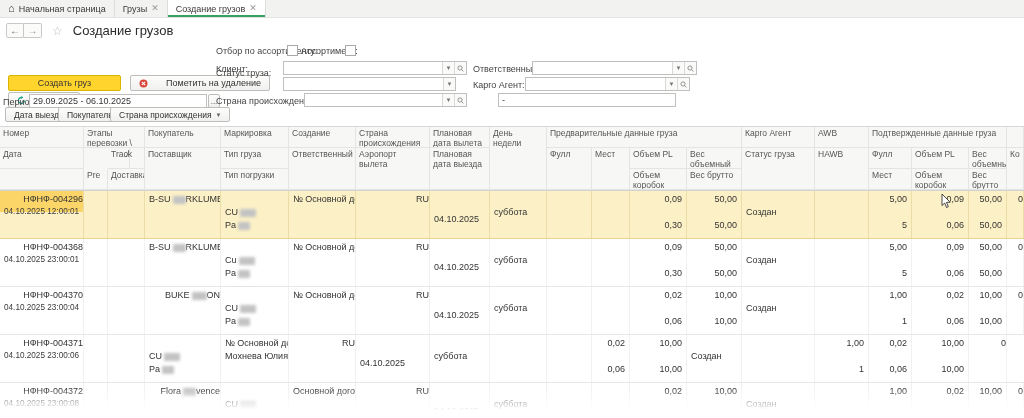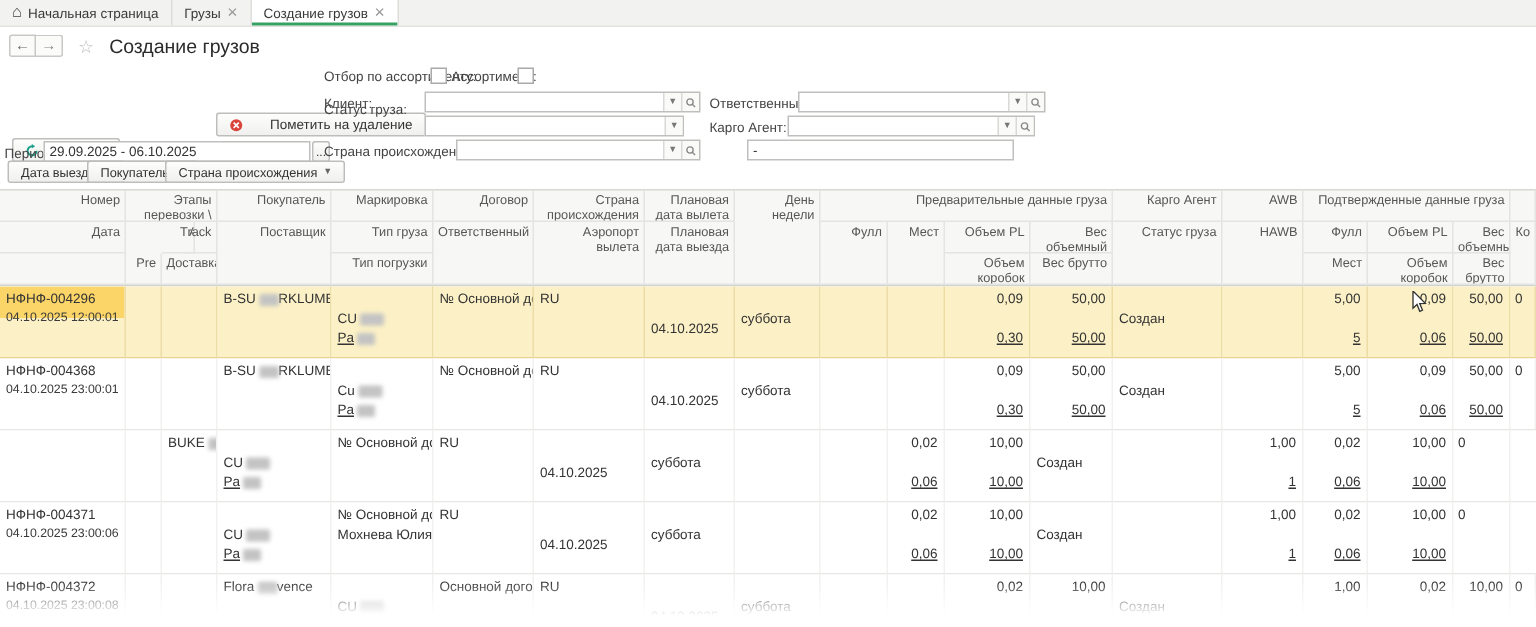--- a/index.html
+++ b/index.html
@@ -30,30 +30,30 @@
   .cb{position:absolute;width:9px;height:9px;border:1px solid #a9a9a7;background:#fff;}
   .btn{position:absolute;display:flex;align-items:center;justify-content:center;gap:4px;font-size:9px;color:#333;
        background:linear-gradient(#fdfdfb,#f0f0ee);border:1px solid #bdbdbb;border-radius:2px;height:16px;padding:0 8px;box-sizing:border-box;white-space:nowrap;}
   .btn.create{background:#ffd42d;border-color:#d9b400;}
   .chip{height:15px;font-size:8.5px;}
   .chip .arr{font-size:6px;color:#666;}
 
   
   .tbl{position:absolute;top:126px;left:0;width:1024px;}
   .thead{display:grid;grid-template-columns:var(--cols);grid-template-rows:21px 21px 21px;background:#f7f7f5;
-         border-top:1px solid #d8d8d6;border-bottom:1px solid #d2d2d0;box-sizing:border-box;text-align:right;}
+         border-top:1px solid #d8d8d6;border-bottom:1px solid #d2d2d0;box-sizing:border-box;}
   .hc{border-right:1px solid #e4e4e2;border-bottom:1px solid #e4e4e2;font-size:8.5px;line-height:9.5px;color:#565656;
       padding:2px 3px;overflow:hidden;box-sizing:border-box;}
   .trow{display:grid;grid-template-columns:var(--cols);height:48px;position:relative;border-bottom:1px solid #e6e6e4;box-sizing:border-box;background:#fff;}
   .c{position:relative;border-right:1px solid #f1f1ef;overflow:hidden;box-sizing:border-box;}
   .trow.hl .c{background:#fcf1c6;border-right-color:#ecdca6;}
   .trow.hl{border-bottom-color:#e9d294;}
   .trow.hl .c1::before{content:"";position:absolute;left:0;top:0;right:0;height:21px;background:#fbd567;}
   .line{position:absolute;left:0;right:0;height:11px;font-size:9px;color:#333;white-space:nowrap;z-index:1;}
-  .lA{top:3px;} .lB{top:16px;} .lC{top:29px;text-decoration:underline;} .lMid{top:23px;}
+  .lA{top:3px;text-align:right;} .lB{top:16px;} .lC{top:29px;} .lMid{top:23px;}
   .r{text-align:right;padding-right:4px;box-sizing:border-box;}
   .l{padding-left:4px;box-sizing:border-box;}
   .dt{font-size:8.2px;color:#3a3a3a;}
   .blur{display:inline-block;height:8px;background:#c3c3c3;filter:blur(1.5px);border-radius:1px;vertical-align:middle;margin-left:2px;}
   .w16{width:16px;} .w12{width:12px;}
 
   .fade{position:absolute;left:0;right:0;top:388px;height:30px;background:linear-gradient(to bottom,rgba(255,255,255,0),#fff 75%);pointer-events:none;z-index:5;}
   .cursor{position:absolute;left:941px;top:194px;z-index:6;}
 </style>
 </head>
@@ -83,21 +83,24 @@
     <h1 class="ptitle">Создание грузов</h1>
   </div>
 
   <div class="btn" style="left:8px;top:56px;height:16px;margin-top:36px;">
     <svg width="9" height="9" viewBox="0 0 9 9">
       <path d="M7.4 4.5 A3 3 0 1 1 4.5 1.5" fill="none" stroke="#1ba08c" stroke-width="1.3"></path>
       <path d="M4.2 0 L6.4 1.5 L4.2 3 Z" fill="#1ba08c"></path>
     </svg>
     <span>Обновить</span>
   </div>
-  <div class="btn" style="left:144px;top:75px;gap:18px;">
+  <div class="btn create" style="left:8px;top:75px;width:113px;">
+    <span>Создать груз</span>
+  </div>
+  <div class="btn" style="left:130px;top:75px;gap:18px;">
     <svg width="9" height="9" viewBox="0 0 9 9">
       <circle cx="4.5" cy="4.5" r="4" fill="#d9453a"></circle>
       <path d="M2.8 2.8 L6.2 6.2 M6.2 2.8 L2.8 6.2" stroke="#fff" stroke-width="1.1"></path>
     </svg>
     <span>Пометить на удаление</span>
   </div>
 
   <span class="flabel" style="left:3px;top:97px;">Период:</span>
   <div class="fld" style="left:29px;top:94px;width:178px;">
     <input value="29.09.2025 - 06.10.2025" style="">
@@ -182,21 +185,21 @@
     <span>Страна происхождения</span>
       <span class="arr">▼</span>
   </div>
 
   <div class="tbl">
     <div class="thead">
       <div class="hc" style="grid-area:1/1/2/2;">Номер</div>
       <div class="hc" style="grid-area:1/2/2/4;">Этапы перевозки \ затрат</div>
       <div class="hc" style="grid-area:1/4/2/5;">Покупатель</div>
       <div class="hc" style="grid-area:1/5/2/6;">Маркировка</div>
-      <div class="hc" style="grid-area:1/6/2/7;">Договор</div>
+      <div class="hc" style="grid-area:1/6/2/7;">Создание</div>
       <div class="hc" style="grid-area:1/7/2/8;">Страна происхождения</div>
       <div class="hc" style="grid-area:1/8/2/9;">Плановая дата вылета</div>
       <div class="hc" style="grid-area:1/9/4/10;">День недели</div>
       <div class="hc" style="grid-area:1/10/2/14;">Предварительные данные груза</div>
       <div class="hc" style="grid-area:1/14/2/15;">Карго Агент</div>
       <div class="hc" style="grid-area:1/15/2/16;">AWB</div>
       <div class="hc" style="grid-area:1/16/2/19;">Подтвержденные данные груза</div>
       <div class="hc" style="grid-area:1/19/2/20;"></div>
 
       <div class="hc" style="grid-area:2/1/3/2;">Дата</div>
@@ -341,20 +344,24 @@
       </div>
       <div class="c">
         <div class="line lA r">50,00</div>
         <div class="line lC r">50,00</div>
       </div>
       <div class="c">
         <div class="line lA" style="padding-left:3px;">0</div>
       </div>
     </div>
         <div class="trow">
+      <div class="c c1">
+        <div class="line lA l">НФНФ-004370</div>
+        <div class="line lB l dt">04.10.2025 23:00:04</div>
+      </div>
       <div class="c"></div>
       <div class="c"></div>
       <div class="c">
         <div class="line lA l">
           <span>BUKE</span><span class="blur" style="width: 15px;"></span><span>ON</span>
         </div>
       </div>
       <div class="c">
         <div class="line lB l"><span>CU</span><span class="blur w16"></span></div>
         <div class="line lC l"><span>Pa</span><span class="blur w12"></span></div>

